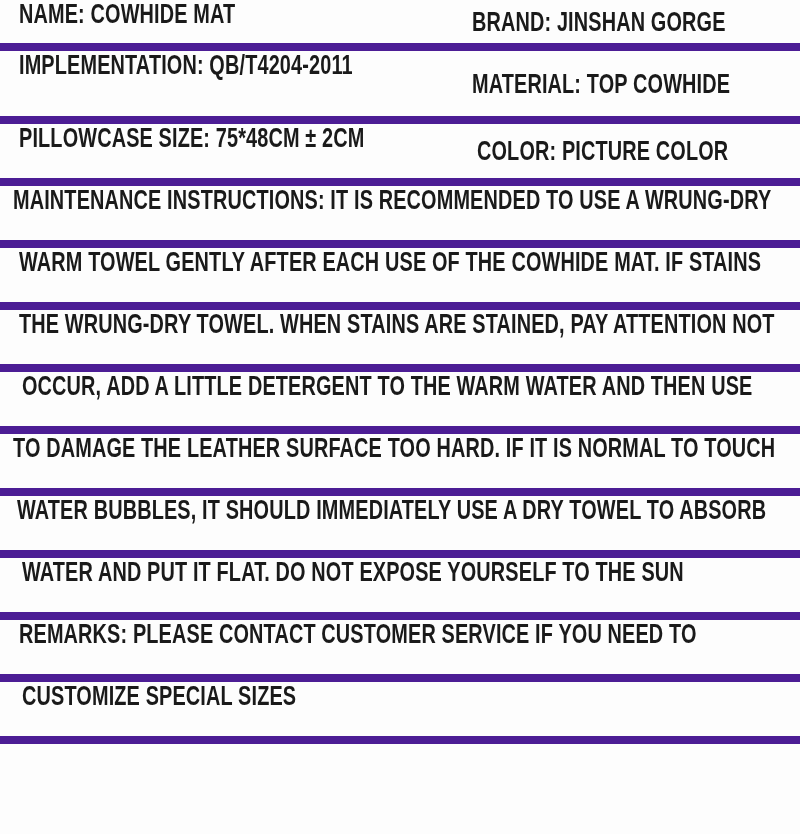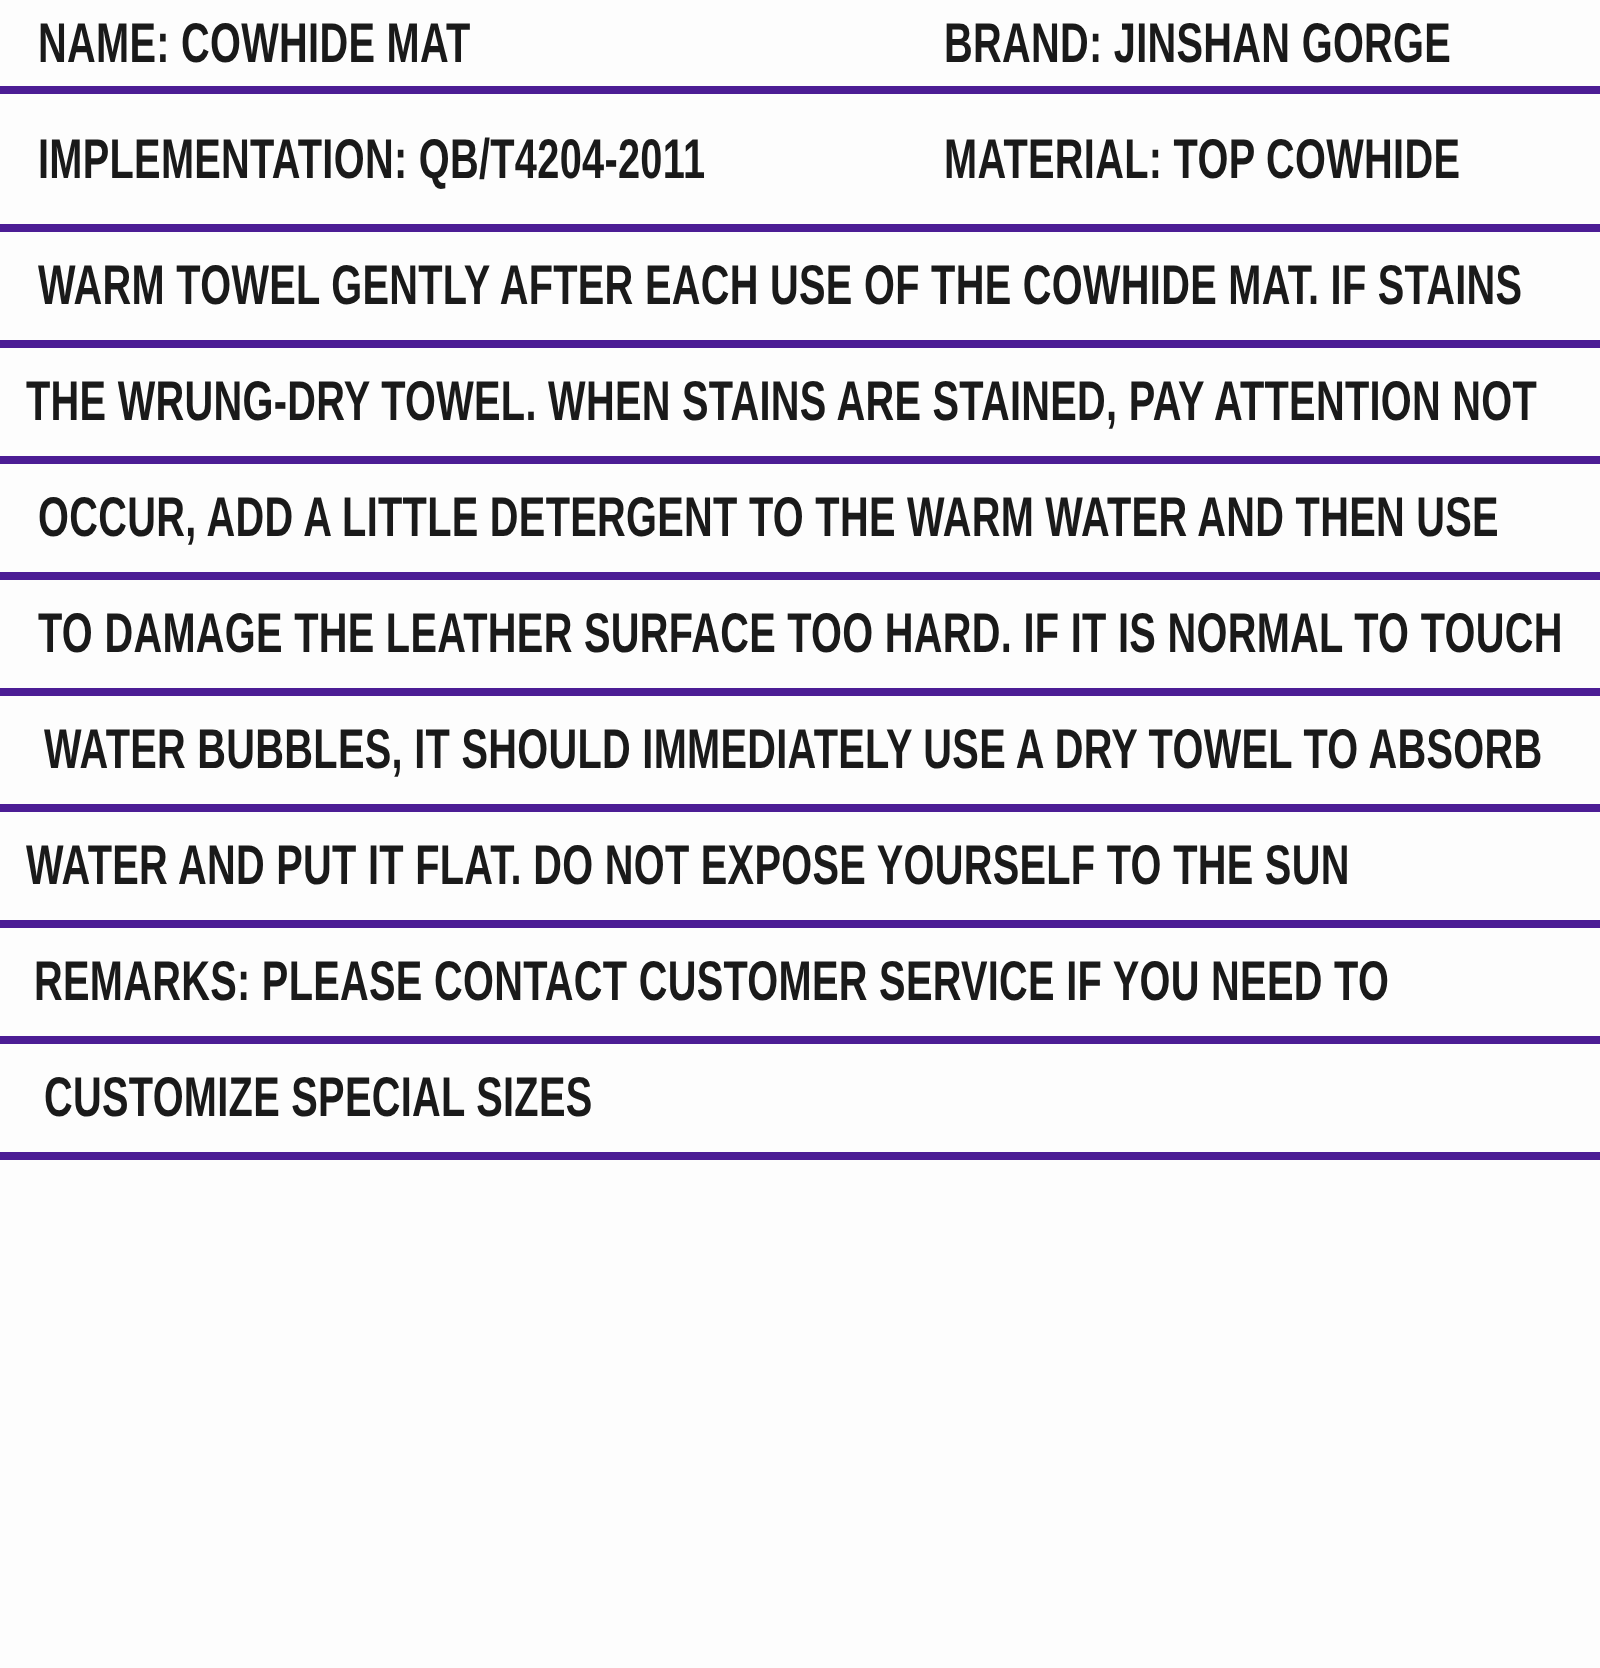--- a/index.html
+++ b/index.html
@@ -11,23 +11,22 @@
     position: relative;
     width: 800px;
     height: 834px;
     background: #fdfdfd;
     overflow: hidden;
     font-family: "Liberation Sans", sans-serif;
   }
   .row {
     position: relative;
     display: flex;
-    align-items: center;
     height: 54px;
-    border-bottom: 4px solid #4c1d95;
+    border-bottom: 8px solid #4c1d95;
     background: #fdfdfd;
   }
   .row:nth-child(1) { height: 43px; }
   .row:nth-child(2) { height: 65px; }
   .cell {
     font-weight: 700;
     font-size: 28px;
     line-height: 1;
     color: #1a1a1a;
     white-space: pre;
@@ -62,21 +61,28 @@
     <span class="cell cell-right">BRAND: JINSHAN GORGE</span>
   </div>
 
 
   <div class="row">
     <span class="cell cell-left">IMPLEMENTATION: QB/T4204-2011</span>
     <span class="cell cell-right">MATERIAL: TOP COWHIDE</span>
   </div>
 
 
+  <div class="row">
+    <span class="cell cell-left">PILLOWCASE SIZE: 75*48CM ± 2CM</span>
+    <span class="cell cell-right">COLOR: PICTURE COLOR</span>
+  </div>
 
+  <div class="row">
+    <span class="cell cell-left">MAINTENANCE INSTRUCTIONS: IT IS RECOMMENDED TO USE A WRUNG-DRY</span>
+  </div>
 
   <div class="row">
     <span class="cell cell-left">WARM TOWEL GENTLY AFTER EACH USE OF THE COWHIDE MAT. IF STAINS</span>
   </div>
 
   <div class="row">
     <span class="cell cell-left">THE WRUNG-DRY TOWEL. WHEN STAINS ARE STAINED, PAY ATTENTION NOT</span>
   </div>
 
   <div class="row">

